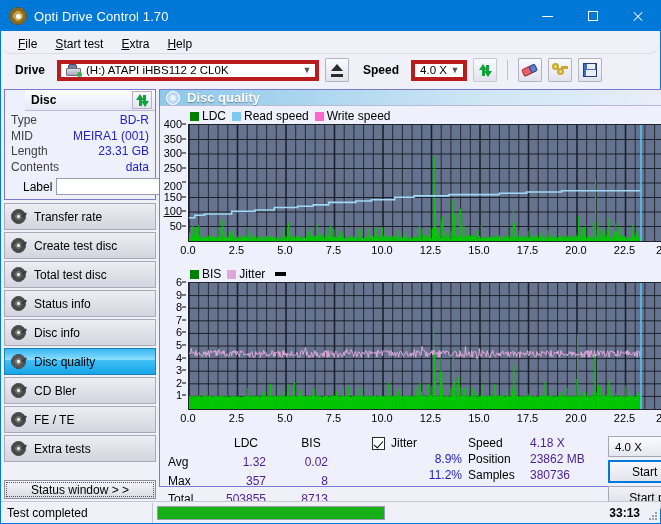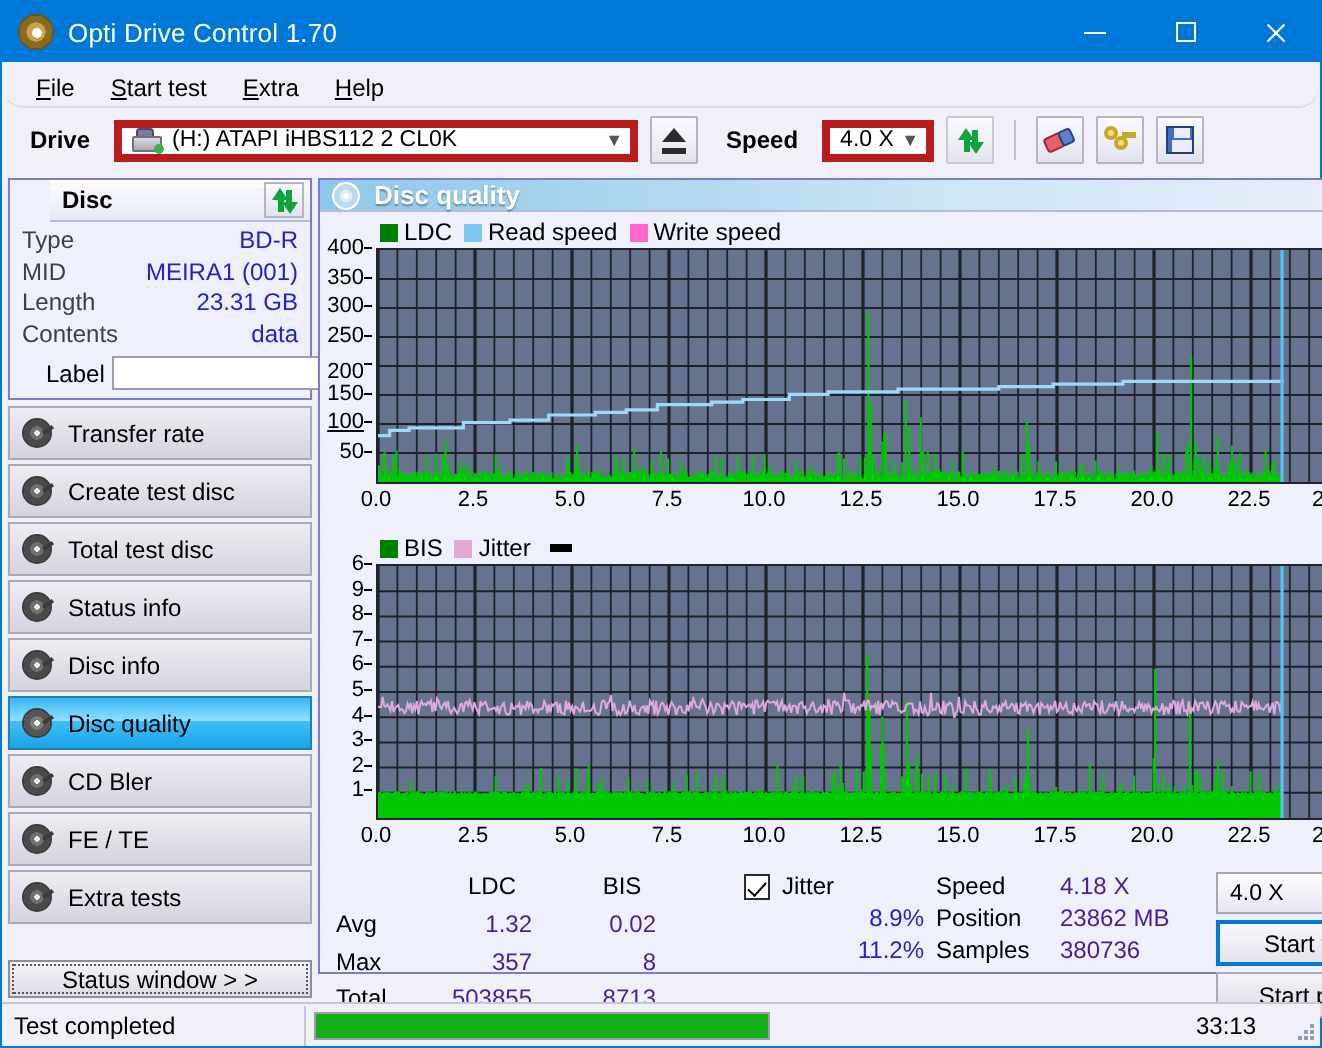--- a/index.html
+++ b/index.html
@@ -176,21 +176,21 @@
   .statusbar{
     position:absolute;left:0;bottom:0;height:21px;width:659px;display:flex;align-items:center;
     background:#f0f0f8;border-top:1px solid #c6c6d4;font-size:12px;
   }
   .sb-cell{height:20px;display:flex;align-items:center;padding:0 6px;box-sizing:border-box;}
   .sb-text{width:152px;border-right:1px solid #c6c6d4;}
   .sb-prog{width:236px;display:flex;align-items:center;padding:0 4px;}
   .progtrack{flex:1;height:14px;border:1px solid #9a9ab0;background:#fff;box-sizing:border-box;}
   .progfill{height:100%;background:#16b016;}
   .sb-pct{width:72px;border-left:1px solid #c6c6d4;border-right:1px solid #c6c6d4;}
-  .sb-time{flex:1;justify-content:flex-end;padding-right:32px;}
+  .sb-time{flex:1;justify-content:flex-end;padding-right:20px;font-weight:bold;}
   .grip{position:absolute;right:2px;bottom:2px;width:11px;height:11px;}
   .grip i{position:absolute;width:2px;height:2px;background:#9a9ab0;display:block;}
 </style>
 </head>
 <body>
 
 <div class="win">
 
   <div class="titlebar">
     <div class="title-icon"></div>

